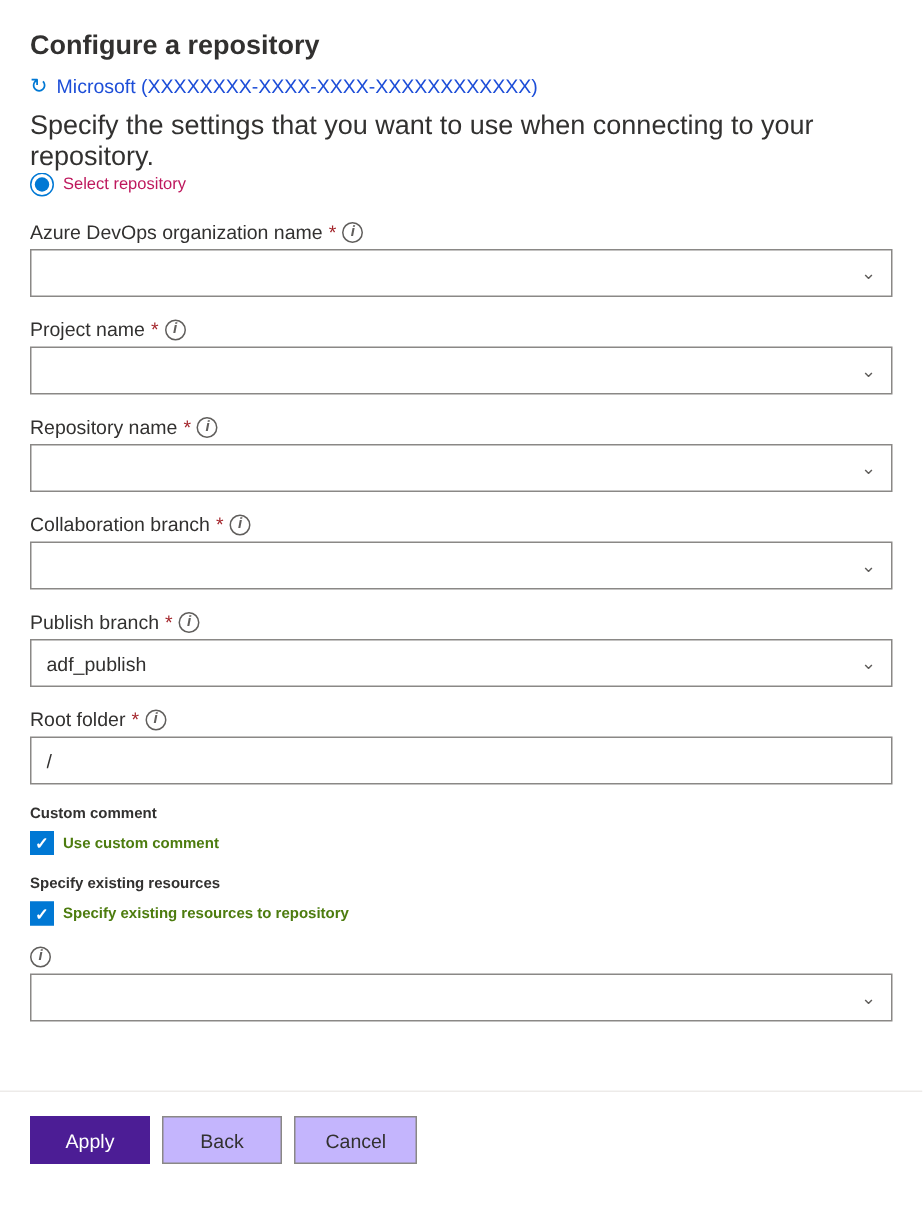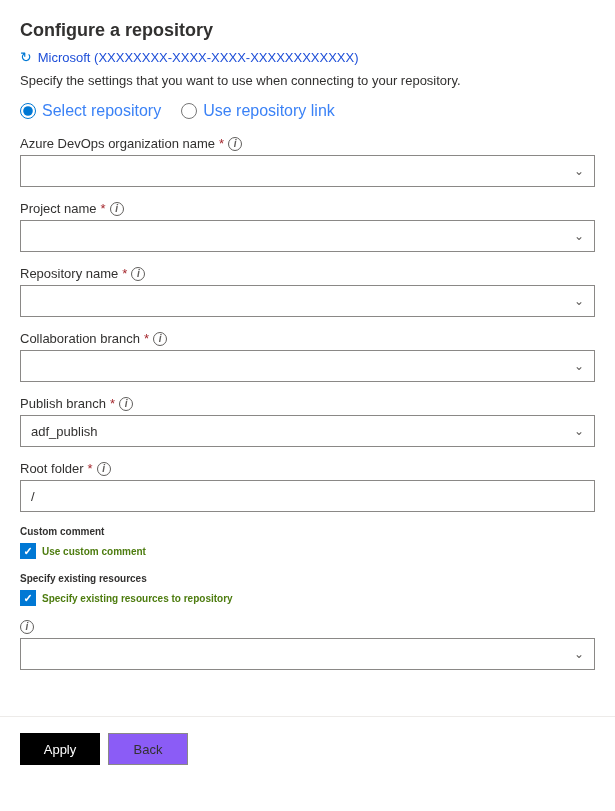--- a/index.html
+++ b/index.html
@@ -29,45 +29,44 @@
     .refresh-icon {
       color: #0078d4;
       font-size: 14px;
       cursor: pointer;
     }
     .org-name {
       color: #1d4ed8;
       font-size: 13px;
     }
     .description {
-      font-size: 13px;
-      color: #323130;
-      margin-bottom: 14px;
+      font-size: 18px;
+      color: #323130;
     }
     .radio-group {
       display: flex;
       gap: 20px;
       margin-bottom: 16px;
       align-items: center;
     }
     .radio-option {
       display: flex;
       align-items: center;
       gap: 6px;
       cursor: pointer;
     }
     .radio-option input[type="radio"] {
       accent-color: #0078d4;
       width: 16px;
       height: 16px;
       cursor: pointer;
     }
     .radio-label {
-      font-size: 16px;
-      color: #3b82f6;
+      font-size: 11px;
+      color: #be185d;
     }
     .form-group {
       margin-bottom: 14px;
     }
     .form-label {
       font-size: 13px;
       color: #323130;
       margin-bottom: 4px;
       display: flex;
       align-items: center;
@@ -160,31 +159,31 @@
       border-top: 1px solid #edebe9;
       margin: 20px 0 0 0;
     }
     .footer {
       padding: 16px 20px;
       display: flex;
       gap: 8px;
       align-items: center;
     }
     .btn-apply {
-      background: #000000;
+      background: #4c1d95;
       color: #fff;
       border: none;
       padding: 6px 20px;
       font-size: 13px;
       cursor: pointer;
       min-width: 80px;
       height: 32px;
     }
     .btn-secondary {
-      background: #8b5cf6;
+      background: #c4b5fd;
       color: #323130;
       border: 1px solid #8a8886;
       padding: 6px 20px;
       font-size: 13px;
       cursor: pointer;
       min-width: 80px;
       height: 32px;
     }
   </style>
 </head>
@@ -197,24 +196,20 @@
     <span class="refresh-icon">↻</span>
     <span class="org-name">Microsoft (XXXXXXXX-XXXX-XXXX-XXXXXXXXXXXX)</span>
   </div>
 
   <p class="description">Specify the settings that you want to use when connecting to your repository.</p>
 
   <div class="radio-group">
     <label class="radio-option">
       <input type="radio" name="repo-type" checked="" style="">
       <span class="radio-label">Select repository</span>
-    </label>
-    <label class="radio-option">
-      <input type="radio" name="repo-type" style="">
-      <span class="radio-label">Use repository link</span>
     </label>
   </div>
 
   <div class="form-group">
     <div class="form-label">
       <span>Azure DevOps organization name</span>
       <span class="required"> *</span>
       <span class="info-icon">i</span>
     </div>
     <div class="dropdown-field">
@@ -309,13 +304,14 @@
       <span class="dropdown-arrow">⌄</span>
     </div>
   </div>
 </div>
 
 <hr class="footer-divider">
 
 <div class="footer">
   <button class="btn-apply">Apply</button>
   <button class="btn-secondary">Back</button>
+  <button class="btn-secondary">Cancel</button>
 </div>
 
 </body></html>

